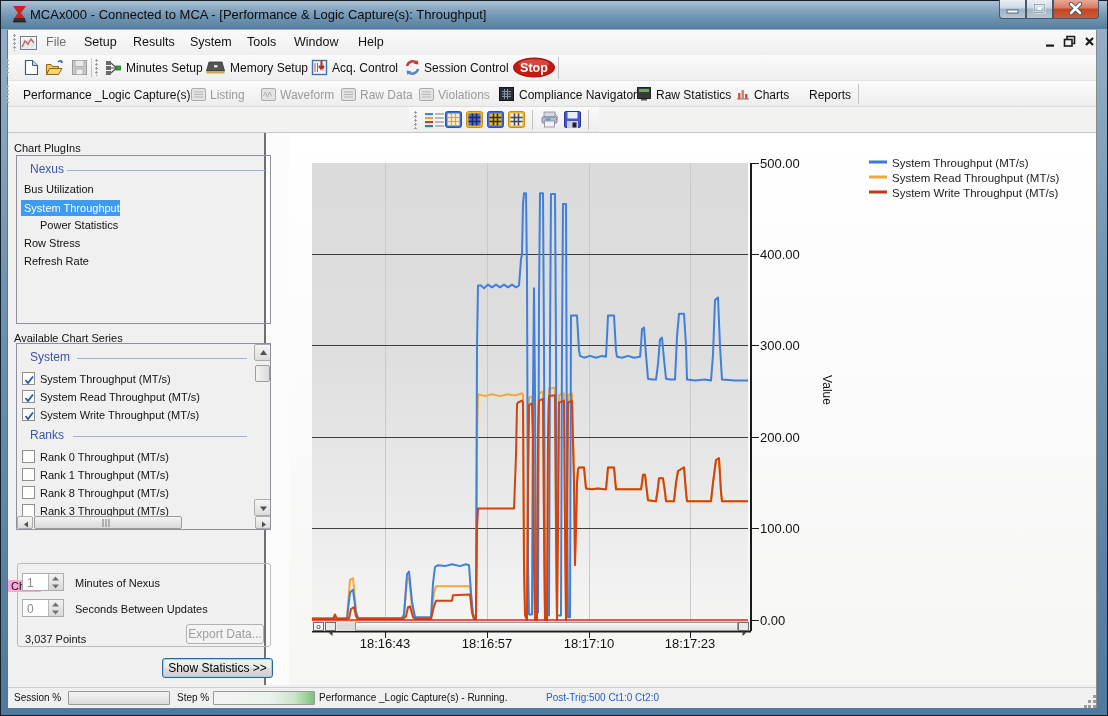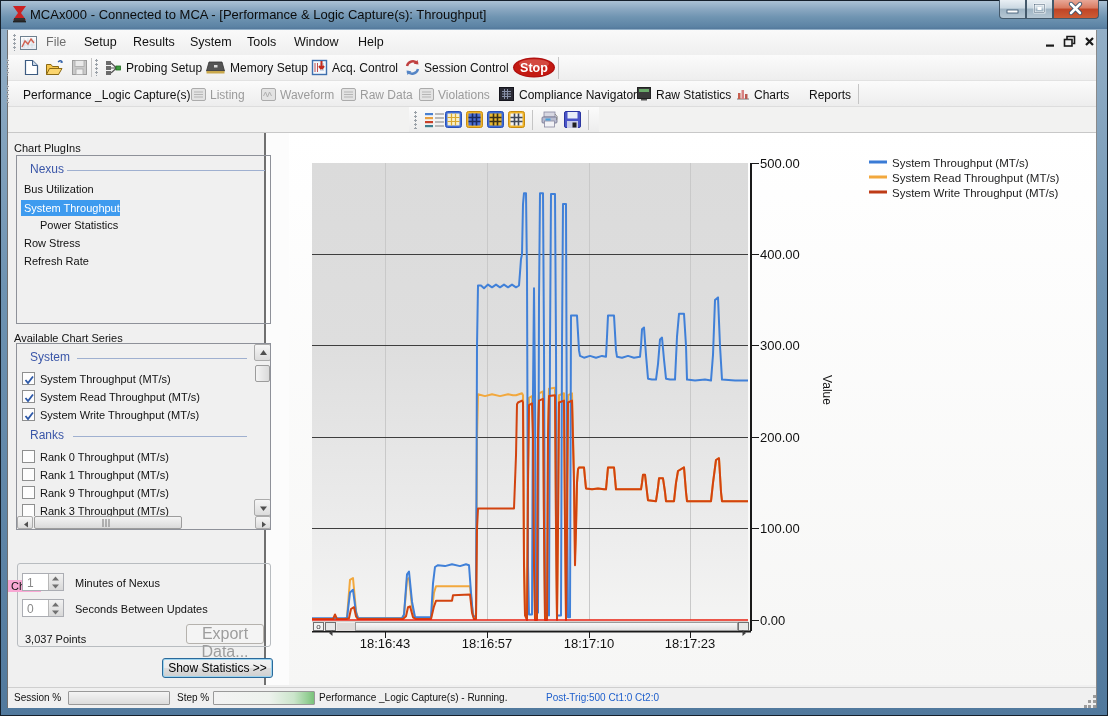--- a/index.html
+++ b/index.html
@@ -116,21 +116,21 @@
   </svg>
   <div class="abs vsep" style="left:83px;top:3px;height:19px;"></div>
   <div class="abs grip" style="left:87px;top:4px;height:17px;"></div>
   <svg class="abs" style="left:97px;top:4px;" width="17" height="17">
     <rect x="1" y="2" width="5" height="4" fill="#6B6B6B"></rect>
     <rect x="1" y="7" width="5" height="4" fill="#6B6B6B"></rect>
     <rect x="1" y="12" width="5" height="4" fill="#6B6B6B"></rect>
     <path d="M6 4 L11 8.5 M6 9 H11 M6 14 L11 9.5" stroke="#555" stroke-width="1.2" fill="none"></path>
     <rect x="11" y="7" width="4.5" height="4" fill="#3E9B3E" stroke="#1F6B1F" stroke-width="0.8"></rect>
   </svg>
-  <div class="abs tbtext" style="left:118px;">Probing Setup</div>
+  <div class="abs tbtext" style="left:118px;">Minutes Setup</div>
   <svg class="abs" style="left:198px;top:5px;" width="19" height="15">
     <path d="M3 2 H16 L18.5 11 H0.5 Z" fill="#555555" stroke="#333" stroke-width="0.8"></path>
     <rect x="0.5" y="11" width="18" height="2.5" fill="#C9A84C"></rect>
     <rect x="8" y="5" width="3.5" height="2.5" fill="#DDD"></rect>
   </svg>
   <div class="abs tbtext" style="left:222px;">Memory Setup</div>
   <svg class="abs" style="left:303px;top:4px;" width="17" height="17">
     <rect x="1.5" y="1.5" width="14" height="14" fill="#F4F8FC" stroke="#3E6FAE" stroke-width="1.4"></rect>
     <path d="M4 4 V13 M6.5 4 V13" stroke="#C05050" stroke-width="1"></path>
     <path d="M9 5 H13 M9 7 H13 M9 9 H13 M9 11 H13" stroke="#8FA8C8" stroke-width="0.8"></path>
@@ -275,21 +275,21 @@
             <path d="M2.5 6 L5 9 L10 2.5" stroke="#2C58A8" stroke-width="1.8" fill="none"></path>
           </svg></cb>
       <div class="abs item" style="left:23px;top:65px;">System Write Throughput (MT/s)</div>
       <div class="abs grouphead" style="left:13px;top:84px;">Ranks</div>
       <div class="abs gline" style="left:56px;top:92px;width:174px;"></div>
       <cb style="left:5px;top:106px;"></cb>
       <div class="abs item" style="left:23px;top:107px;">Rank 0 Throughput (MT/s)</div>
       <cb style="left:5px;top:124px;"></cb>
       <div class="abs item" style="left:23px;top:125px;">Rank 1 Throughput (MT/s)</div>
       <cb style="left:5px;top:142px;"></cb>
-      <div class="abs item" style="left:23px;top:143px;">Rank 9 Throughput (MT/s)</div>
+      <div class="abs item" style="left:23px;top:143px;">Rank 8 Throughput (MT/s)</div>
       <cb style="left:5px;top:160px;"></cb>
       <div class="abs item" style="left:23px;top:161px;">Rank 3 Throughput (MT/s)</div>
       <div class="abs" style="left:237px;top:0px;width:17px;height:172px;background:#F0F0F0;">
         <div class="abs sbtn" style="left:0;top:0;width:17px;height:17px;"><svg width="17" height="17">
               <path d="M8.5 5 L12 10 L5 10 Z" fill="#505050"></path>
             </svg></div>
         <div class="abs" style="left:1px;top:21px;width:15px;height:17px;background:linear-gradient(90deg,#F4F4F4,#DADADA);border:1px solid #9C9C9C;border-radius:2px;"></div>
         <div class="abs sbtn" style="left:0;top:155px;width:17px;height:17px;"><svg width="17" height="17">
               <path d="M8.5 11 L12 6.5 L5 6.5 Z" fill="#505050"></path>
             </svg></div>
@@ -319,21 +319,21 @@
     <div class="abs item" style="left:67px;top:444px;">Minutes of Nexus</div>
     <div class="abs spin" style="left:14px;top:466px;">
         <span class="spinval">0</span>
       <svg class="spinarrows" width="9" height="15">
           <path d="M4.5 1.5 L8 5.5 H1 Z" fill="#707070"></path>
           <path d="M4.5 13.5 L8 9.5 H1 Z" fill="#707070"></path>
         </svg>
       </div>
     <div class="abs item" style="left:67px;top:470px;">Seconds Between Updates</div>
     <div class="abs item" style="left:17px;top:500px;">3,037 Points</div>
-    <div class="abs" style="left:178px;top:491px;width:78px;height:20px;border:1px solid #B5B2AD;border-radius:3px;background:#F4F4F4;color:#9D9D9D;font-size:16px;text-align:center;line-height:18px;">Export Data...</div>
+    <div class="abs" style="left:178px;top:491px;width:78px;height:20px;border:1px solid #B5B2AD;border-radius:3px;background:#F4F4F4;color:#9D9D9D;font-size:12px;text-align:center;line-height:18px;">Export Data...</div>
     <div class="abs" style="left:154px;top:525px;width:111px;height:20px;border:1px solid #2A6A9B;border-radius:3px;background:linear-gradient(180deg,#F1F1F1,#EBEBEB 50%,#DDDDDD 50%,#CFCFCF);box-shadow:inset 0 0 0 1px #9CD3EE;color:#000;font-size:12px;text-align:center;line-height:18px;">Show Statistics &gt;&gt;</div>
   </div>
   <div id="chartarea" class="abs" style="left:281px;top:0;width:807px;height:552px;background:linear-gradient(180deg,#FFFFFF,#F6F6F5);">
     <div class="abs" style="left:23px;top:30px;width:436px;height:457px;background:linear-gradient(180deg,#DBDBDB 0%,#DEDEDE 40%,#EEEEEE 85%,#F4F4F3 100%);"></div>
     <svg class="abs" style="left:0;top:0;" width="811" height="552">
       <g stroke="#C9C9C9" stroke-width="1">
         <line x1="96.5" y1="30" x2="96.5" y2="487"></line>
           <line x1="198.5" y1="30" x2="198.5" y2="487"></line>
         <line x1="300.5" y1="30" x2="300.5" y2="487"></line>
           <line x1="401.5" y1="30" x2="401.5" y2="487"></line>

